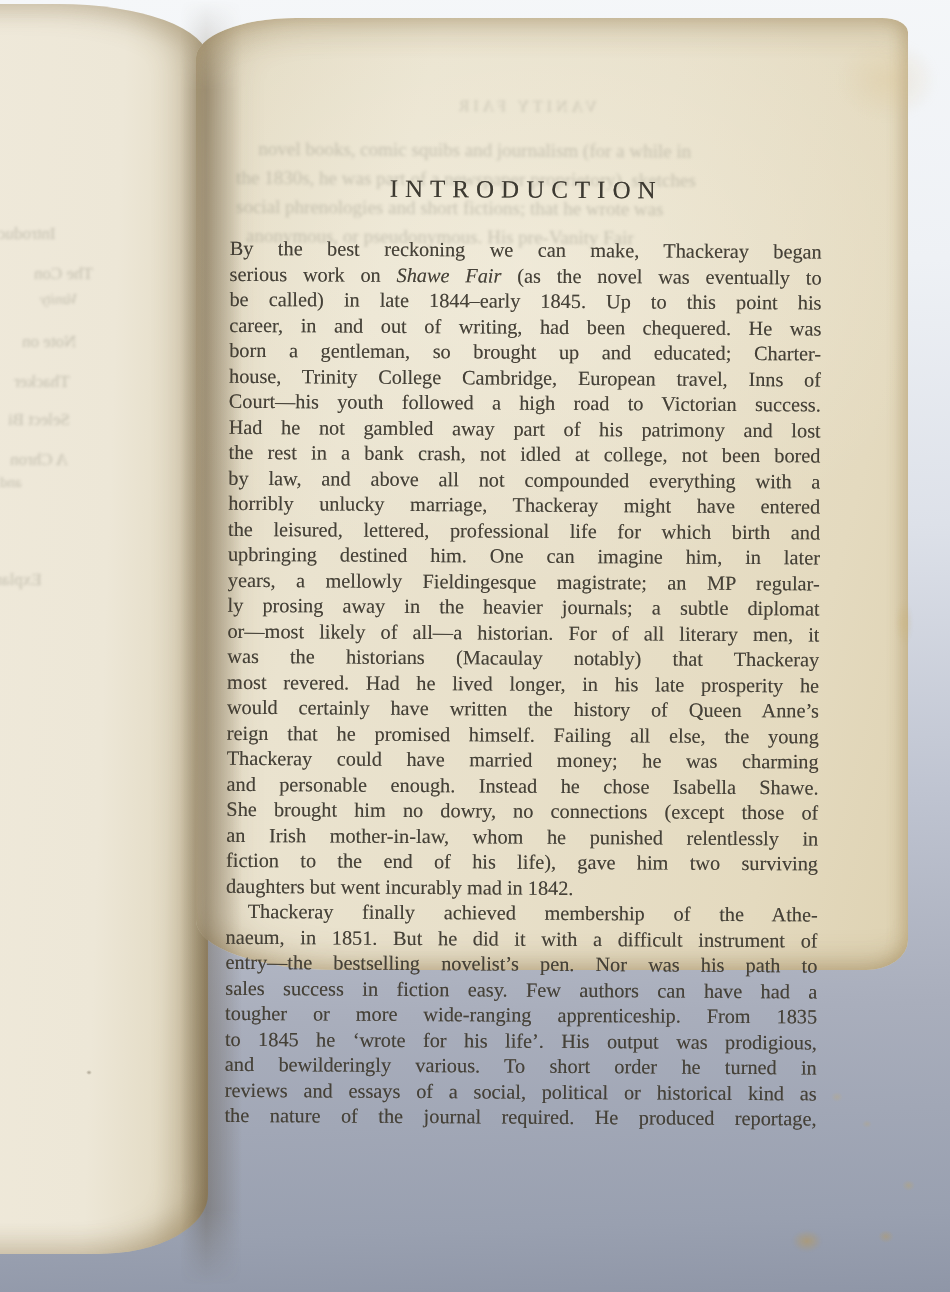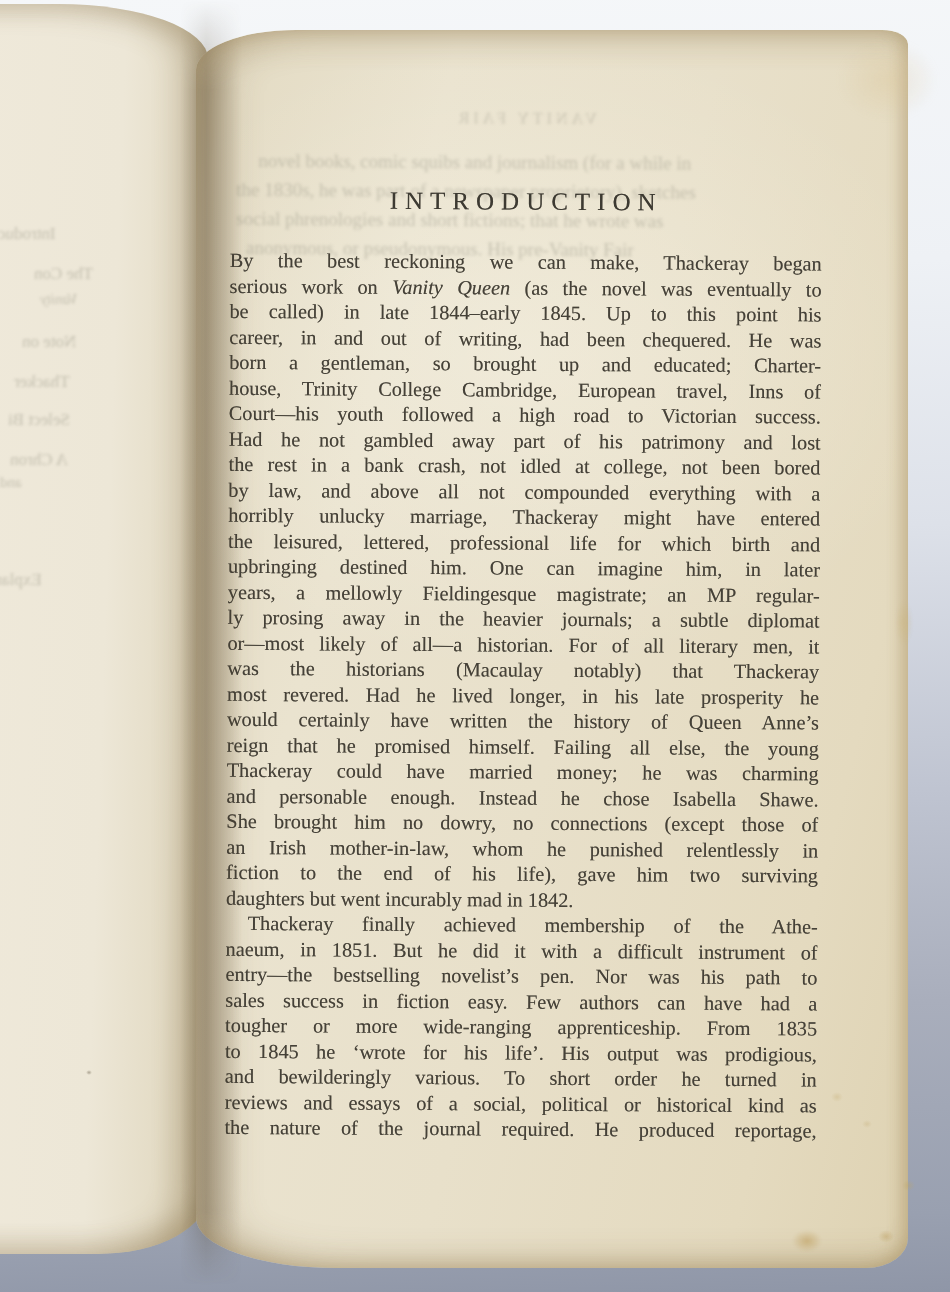--- a/index.html
+++ b/index.html
@@ -10,21 +10,21 @@
   }
   
   .left-page{
     position:absolute;left:-26px;top:4px;width:234px;height:1250px;
     background:linear-gradient(92deg,#efe9da 0%,#ede7d7 55%,#e4dcc6 80%,#d3c8ac 94%,#c2b496 100%);
     border-radius:0 150px 110px 0 / 0 55px 60px 0;
     box-shadow:inset -26px 0 30px rgba(110,85,45,.30), inset 0 10px 16px rgba(150,125,75,.12), inset 0 -14px 18px rgba(140,115,65,.14);
   }
   
   .right-page{
-    position:absolute;left:196px;top:30px;width:712px;height:1238px;
+    position:absolute;left:196px;top:18px;width:712px;height:952px;
     background:
       radial-gradient(620px 460px at 46% 26%, rgba(255,253,244,.30), rgba(255,253,244,0) 70%),
       linear-gradient(104deg,#d8cdb1 0%,#e4dcc5 5%,#eae3cf 26%,#e8e0ca 52%,#e4dabf 82%,#ded2b2 100%);
     border-radius:100px 26px 42px 140px / 40px 14px 30px 50px;
     box-shadow:inset 28px 0 38px rgba(115,90,50,.30), inset -7px 0 14px rgba(150,120,65,.22), inset 0 -10px 20px rgba(150,125,70,.16), inset 0 16px 24px rgba(165,140,85,.13);
   }
   
   .gutter{
     position:absolute;left:180px;top:0;width:62px;height:1292px;
     background:linear-gradient(90deg, rgba(70,55,30,0) 0%, rgba(70,55,30,.30) 42%, rgba(70,55,30,.20) 62%, rgba(70,55,30,0) 100%);
@@ -117,21 +117,21 @@
     <div class="ghost-overleaf">
         <div class="gline">novel books, comic squibs and journalism (for a while in</div>
         <div class="gline">the 1830s, he was part of a newspaper proprietory), sketches</div>
         <div class="gline">social phrenologies and short fictions; that he wrote was</div>
         <div class="gline">anonymous, or pseudonymous. His pre-Vanity Fair</div>
       </div>
     <div class="page-title">INTRODUCTION</div>
     <div class="body-text">
         <div>
           <div class="bline">By the best reckoning we can make, Thackeray began</div>
-          <div class="bline">serious work on <i>Vanity Queen</i> (as the novel was eventually to</div>
+          <div class="bline">serious work on <i>Shawe Fair</i> (as the novel was eventually to</div>
           <div class="bline">be called) in late 1844–early 1845. Up to this point his</div>
           <div class="bline">career, in and out of writing, had been chequered. He was</div>
           <div class="bline">born a gentleman, so brought up and educated; Charter-</div>
           <div class="bline">house, Trinity College Cambridge, European travel, Inns of</div>
           <div class="bline">Court—his youth followed a high road to Victorian success.</div>
           <div class="bline">Had he not gambled away part of his patrimony and lost</div>
           <div class="bline">the rest in a bank crash, not idled at college, not been bored</div>
           <div class="bline">by law, and above all not compounded everything with a</div>
           <div class="bline">horribly unlucky marriage, Thackeray might have entered</div>
           <div class="bline">the leisured, lettered, professional life for which birth and</div>

